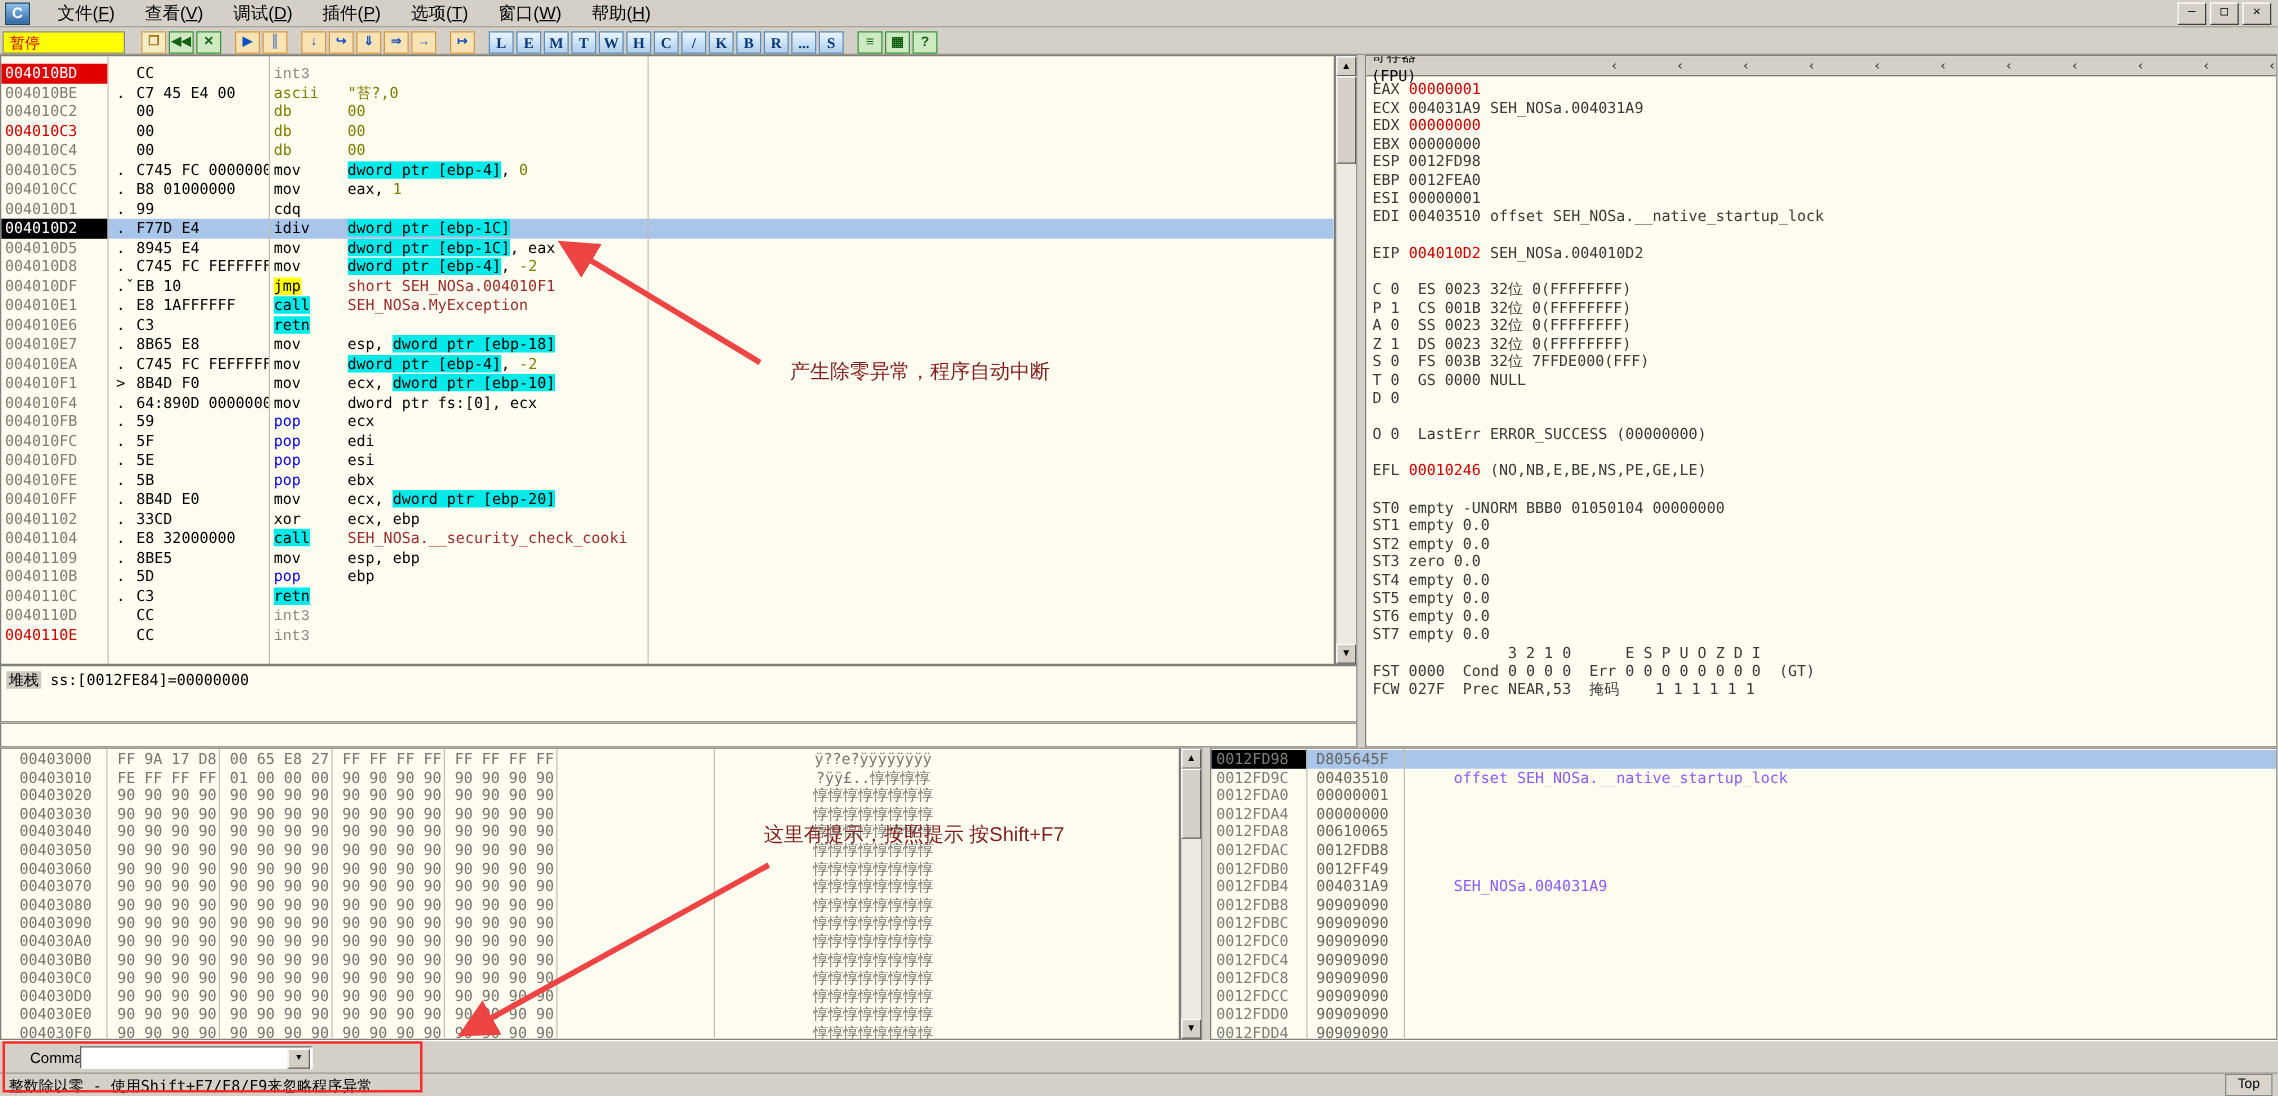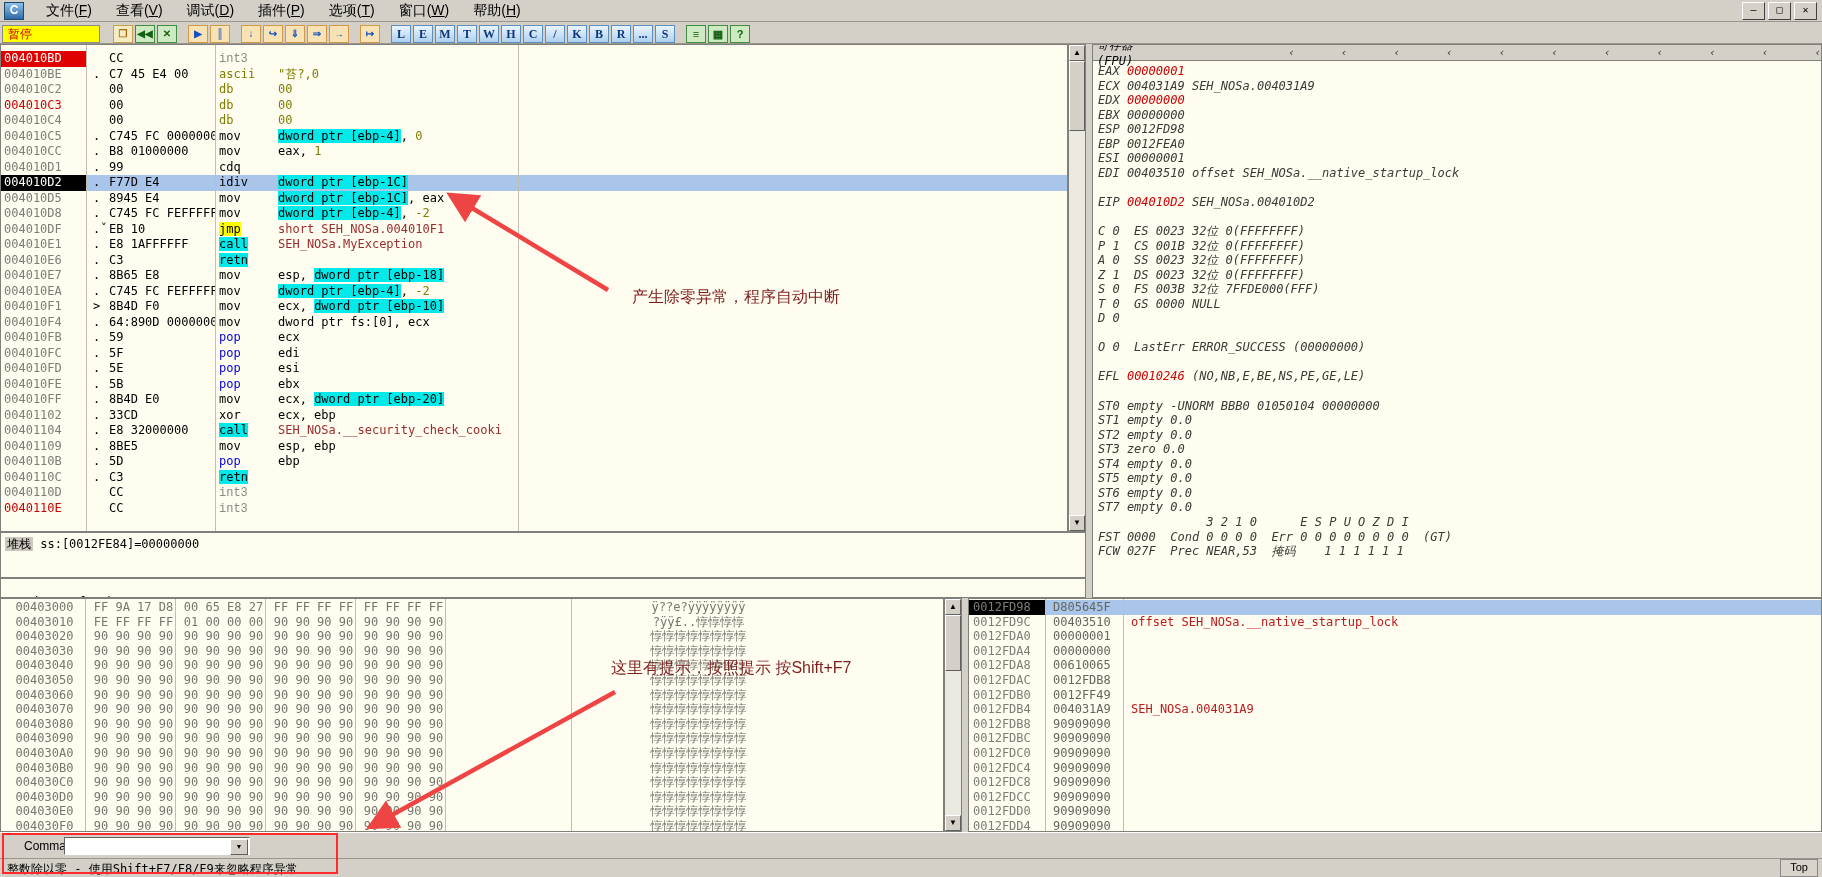--- a/index.html
+++ b/index.html
@@ -71,21 +71,21 @@
   #srcline{padding:2px 0 0 5px;white-space:pre;}
   
   .dmp-row{display:flex;height:14.6px;line-height:14.6px;white-space:pre;color:#76766e;}
   .d-addr{width:84px;flex:none;padding-left:3px;box-sizing:border-box;}
   .d-grp{width:90px;flex:none;padding-left:7px;box-sizing:border-box;overflow:hidden;}
   .d-ascii{flex:1;padding-left:9px;overflow:hidden;}
   
   .stk-row{display:flex;height:14.6px;line-height:14.6px;white-space:pre;}
   .k-addr{width:76px;flex:none;padding-left:4px;color:#7e7e76;box-sizing:border-box;}
   .k-val{width:78px;flex:none;padding-left:8px;color:#66665e;box-sizing:border-box;}
-  .k-com{flex:1;padding-left:8px;color:#b91c1c;overflow:hidden;}
+  .k-com{flex:1;padding-left:8px;color:#8b5cf6;overflow:hidden;margin-left:32px;}
   
   #cmdbar{position:absolute;left:0;top:832px;width:100%;height:26px;background:#d4d0c8;
           border-top:1px solid #fff;box-sizing:border-box;}
   #cmd-label{position:absolute;left:24px;top:6px;font-size:12px;}
   #cmd-input{position:absolute;left:64px;top:4px;width:186px;height:18px;background:#fff;
              border:1px solid;border-color:#606060 #fff #fff #606060;box-sizing:border-box;}
   #cmd-drop{position:absolute;right:1px;top:1px;width:16px;height:14px;background:#d4d0c8;
             border:1px solid;border-color:#fff #606060 #606060 #fff;font-size:7px;text-align:center;line-height:13px;}
   #statusbar{position:absolute;left:0;top:858px;width:100%;height:19px;background:#d4d0c8;
              border-top:1px solid #9a968c;box-sizing:border-box;}
@@ -196,21 +196,21 @@
   <div class="vline" style="left:517px;"></div>
 </div>
 
 <div class="sbar" style="left:1068px;top:44px;width:18px;height:488px;">
   <div class="sbtn" style="top:0;">▲</div>
   <div class="sthumb" style="top:16px;height:70px;"></div>
   <div class="sbtn" style="bottom:0;">▼</div>
 </div>
 <div class="splitter" style="left:1086px;top:44px;width:6px;height:554px;"></div>
 
-<div class="pane" id="regs" style="left:1092px;top:44px;width:730px;height:554px;font-style:italic;">
+<div class="pane" id="regs" style="left:1092px;top:44px;width:730px;height:554px;">
   <div id="regs-hd">
     <span>寄存器 (FPU)</span>
     <span id="regs-arrows">
         <span>‹</span>
         <span>‹</span>
         <span>‹</span>
         <span>‹</span>
         <span>‹</span>
         <span>‹</span>
         <span>‹</span>

